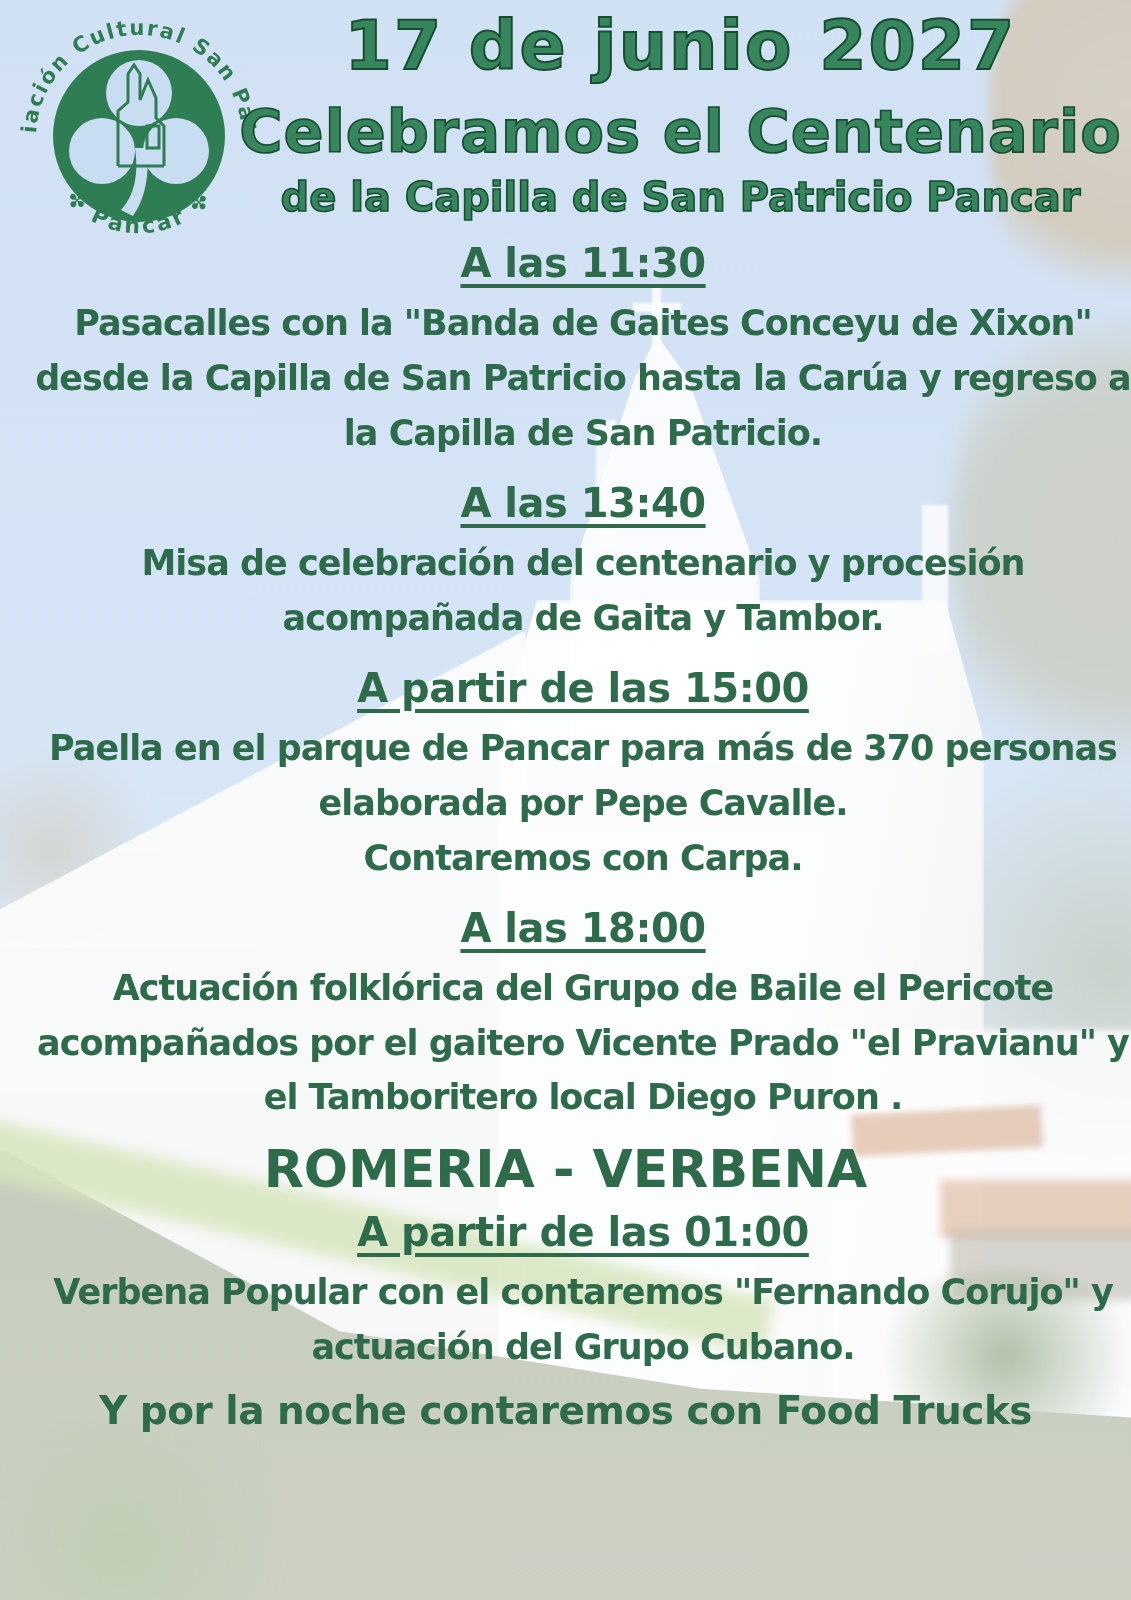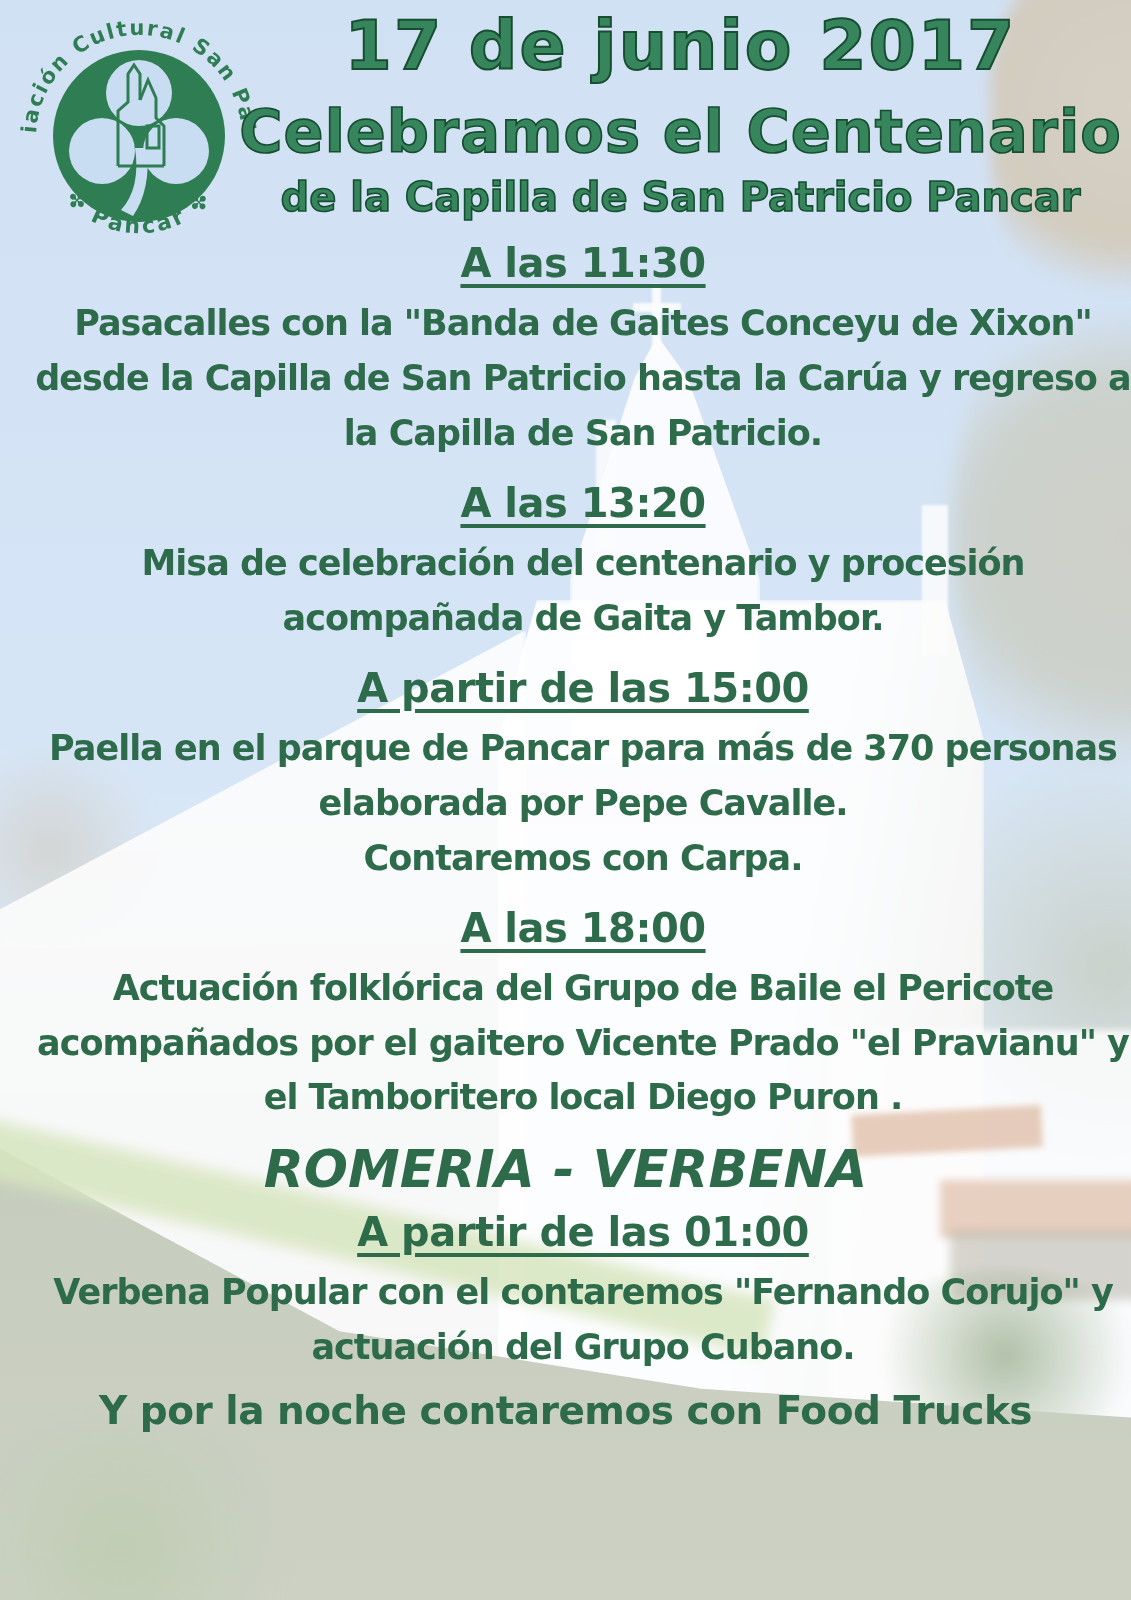--- a/index.html
+++ b/index.html
@@ -75,21 +75,21 @@
   .slot{margin-top:20px;padding-left:35px;}
   .time{
     margin:0;font-size:40px;font-weight:700;letter-spacing:-0.5px;
     text-decoration:underline;text-decoration-thickness:4px;text-underline-offset:7px;
   }
   .desc{
     margin:10px auto 0 auto;max-width:1105px;
     font-size:35px;font-weight:700;letter-spacing:-1px;line-height:1.56;
     white-space:pre-line;
   }
-  .romeria{margin-top:14px;font-size:52px;font-weight:800;letter-spacing:0;color:#2d6b4b;font-style:italic;}
+  .romeria{margin-top:14px;font-size:52px;font-weight:800;letter-spacing:0;color:#2d6b4b;}
   .footer-line{margin:14px auto 0 auto;font-size:39px;font-weight:700;letter-spacing:-0.5px;color:#2d6b4b;}
 </style>
 </head>
 <body>
 
 <div class="page">
 
   <div class="photo">
     <div class="sky"></div>
     <div class="tree-tr"></div>
@@ -136,34 +136,34 @@
       <textPath href="#arcTop" startOffset="50%" text-anchor="middle">Asociación Cultural San Patricio</textPath>
     </text>
     <text font-size="22" font-weight="bold" fill="#2f7d53" letter-spacing="3" font-family="DejaVu Sans, sans-serif">
       <textPath href="#arcBottom" startOffset="50%" text-anchor="middle">✤ Pancar ✤</textPath>
     </text>
   </svg>
 
   <div class="content">
 
     <div class="hdr">
-      <div class="title">17 de junio 2017</div>
+      <div class="title">17 de junio 2027</div>
       <div class="sub1">Celebramos el Centenario</div>
       <div class="sub2">de la Capilla de  San Patricio Pancar</div>
     </div>
 
     <div class="sched">
 
       <section class="slot">
         <h3 class="time">A las 11:30</h3>
         <p class="desc">Pasacalles con la "Banda de Gaites Conceyu de Xixon" desde la Capilla de San Patricio hasta la Carúa y regreso a  la Capilla de San Patricio.</p>
       </section>
 
       <section class="slot">
-        <h3 class="time">A las 13:20</h3>
+        <h3 class="time">A las 13:40</h3>
         <p class="desc">Misa  de celebración del centenario y procesión acompañada de Gaita y Tambor.</p>
       </section>
 
       <section class="slot">
         <h3 class="time">A partir de las 15:00</h3>
         <p class="desc">Paella en el parque de Pancar para más de 370 personas elaborada por Pepe Cavalle.
 Contaremos con Carpa.</p>
       </section>
 
 

